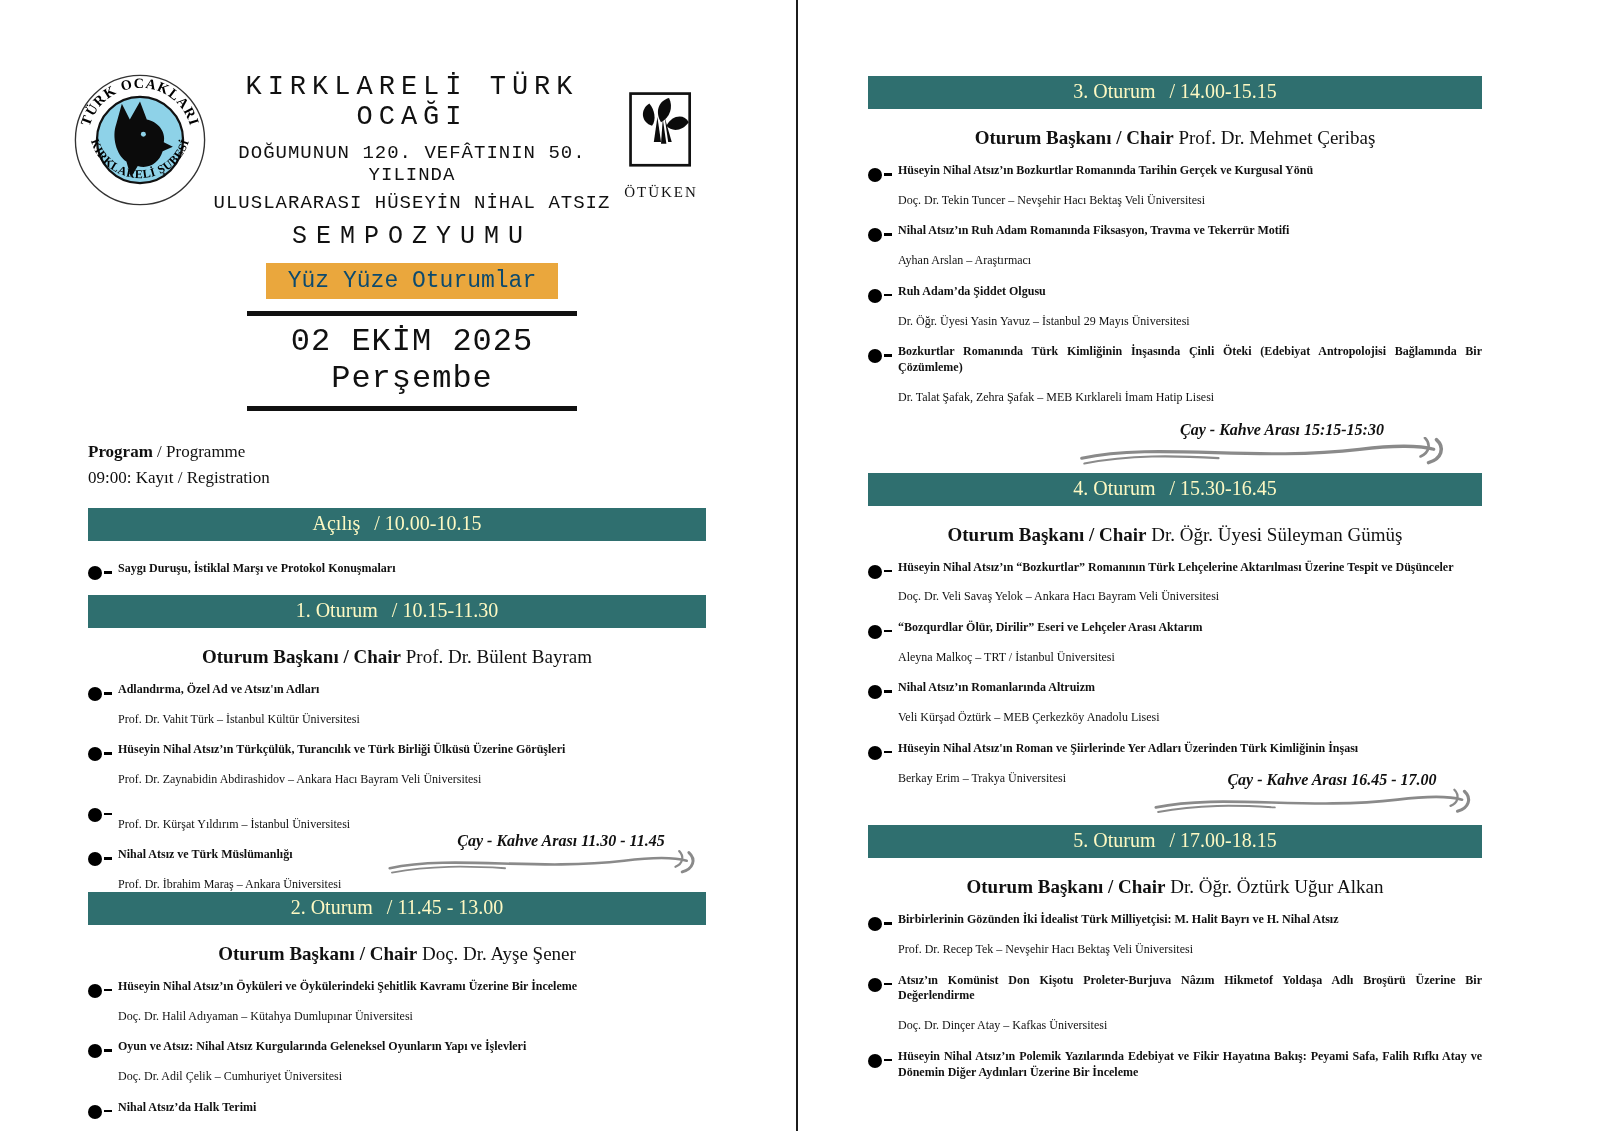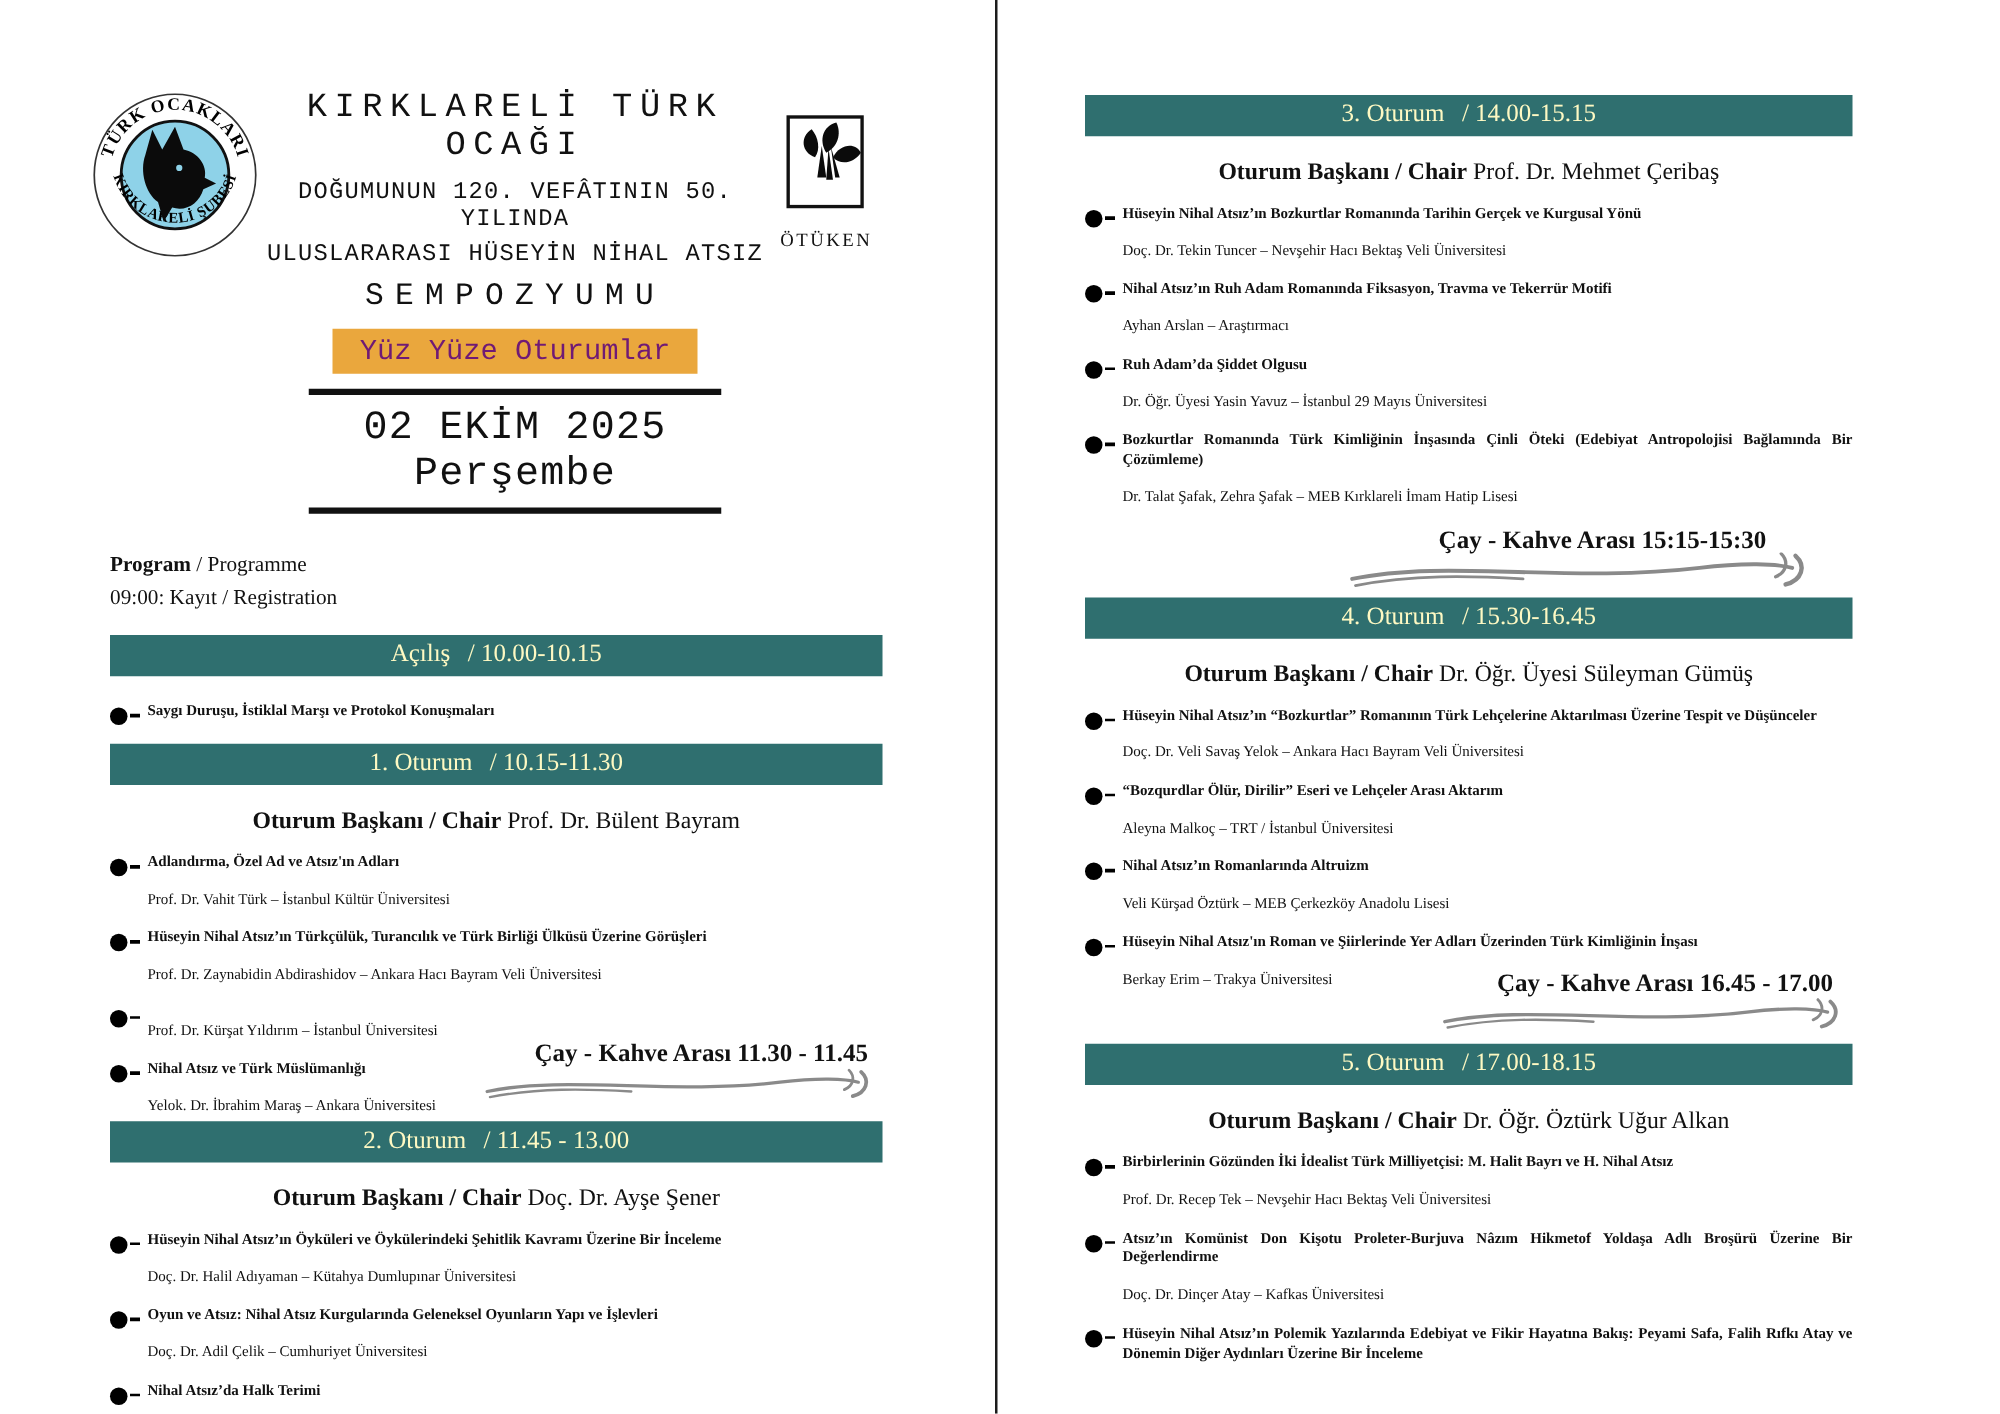--- a/index.html
+++ b/index.html
@@ -12,21 +12,21 @@
   .col-right { left:868px; width:614px; padding-top:76px; }
 
   
   .header-row { display:flex; align-items:flex-start; }
   .seal { width:136px; flex:0 0 136px; margin-left:-16px; }
   .title-block { flex:1; text-align:center; padding:0 4px;font-family:Liberation Mono, monospace; }
   .t1 { font-size:27px; letter-spacing:6px; margin-bottom:10px; }
   .t2 { font-size:19px; letter-spacing:1px; margin-bottom:6px; }
   .t3 { font-size:19px; letter-spacing:1px; margin-bottom:8px; }
   .t4 { font-size:25px; letter-spacing:9px; margin-bottom:12px; }
-  .banner { display:inline-block; background:#EAA73D; color:#701a75; font-size:23px; padding:5px 22px; }
+  .banner { display:inline-block; background:#EAA73D; color:#0c4a6e; font-size:23px; padding:5px 22px; }
   .rule { height:5px; background:#111; width:330px; margin:12px auto 7px; }
   .rule.r2 { margin:9px auto 0; }
   .date-line { font-size:32px; letter-spacing:1px; }
   .pub-block { width:90px; flex:0 0 90px; text-align:center; margin-top:18px; }
   .pub-label { font-size:15px; letter-spacing:2px; margin-top:4px; }
 
   .program-block { margin-top:28px; font-size:17px; line-height:1.5; }
   .bold { font-weight:bold; }
 
   
@@ -39,21 +39,21 @@
   
   .item { display:flex; gap:16px; margin-bottom:15px; }
   .bullet { flex:0 0 14px; width:14px; height:14px; border-radius:50%; background:#000; margin-top:5px; position:relative; }
   .bullet::after { content:""; position:absolute; right:-10px; top:5px; width:8px; height:2.5px; background:#000; }
   .item-text { flex:1; }
   .item-title { font-weight:bold; font-size:12px; line-height:1.32; text-align:justify; }
   .item-speaker { font-size:12px; line-height:1.3; margin-top:14px; }
 
   
   .break-note { margin-left:auto; }
-  .break-text { font-weight:bold; font-size:20px; text-align:center; padding-left:30px; }
+  .break-text { font-weight:bold; font-size:16px; text-align:center; padding-left:30px;font-style:italic; }
   .swoosh { display:block; width:100%; height:30px; margin-top:-2px; }
   .bn-1 { width:320px; margin-top:-76px; margin-bottom:14px; }
   .bn-3 { width:430px; margin-top:0; margin-bottom:6px; }
   .bn-4 { width:330px; margin-top:-30px; margin-bottom:8px; }
 </style>
 </head>
 <body>
 
 <svg width="0" height="0" style="position:absolute">
   <defs>
@@ -158,21 +158,21 @@
     <div class="item">
       <span class="bullet"></span>
       <div class="item-text">
         <div class="item-speaker">Prof. Dr. Kürşat Yıldırım – İstanbul Üniversitesi</div>
       </div>
     </div>
     <div class="item">
       <span class="bullet"></span>
       <div class="item-text">
         <div class="item-title">Nihal Atsız ve Türk Müslümanlığı</div>
-        <div class="item-speaker">Yelok. Dr. İbrahim Maraş – Ankara Üniversitesi</div>
+        <div class="item-speaker">Prof. Dr. İbrahim Maraş – Ankara Üniversitesi</div>
       </div>
     </div>
 
     <div class="break-note bn-1">
       <div class="break-text">Çay - Kahve Arası 11.30 - 11.45</div>
       <svg class="swoosh" viewBox="0 0 430 34">
           <use href="#swoosh-g"></use>
         </svg>
     </div>
 

